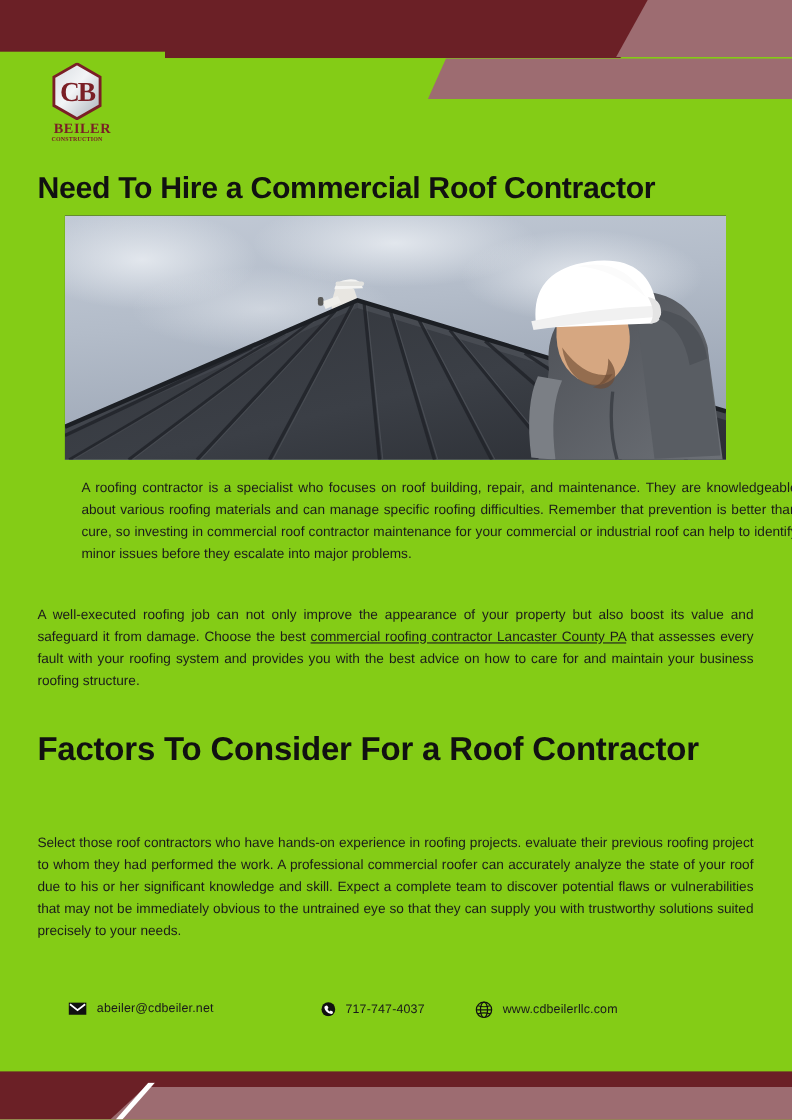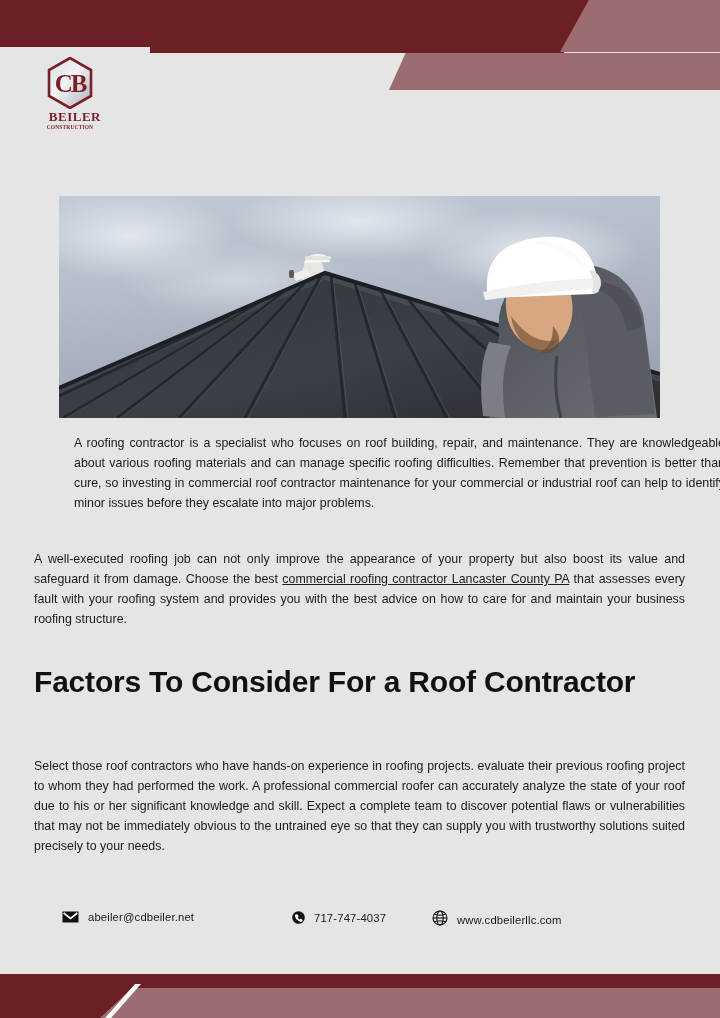--- a/index.html
+++ b/index.html
@@ -8,21 +8,21 @@
     width: 720px;
     height: 1018px;
     background: #ffffff;
     font-family: "Liberation Sans", sans-serif;
   }
 
   .page {
     position: relative;
     width: 720px;
     height: 1018px;
-    background: #e5e5e5;
+    background: #84cc16;
     overflow: hidden;
   }
 
   
   .hdr-dark-left {
     position: absolute;
     left: 0; top: 0;
     width: 157px; height: 47px;
     background: #6B2026;
   }
@@ -139,21 +139,21 @@
 
   
   .contacts {
     position: absolute;
     left: 62px; top: 908px;
     width: 600px; height: 26px;
   }
   .contact {
     position: absolute;
     display: flex;
-    align-items: flex-end;
+    align-items: center;
     gap: 9px;
     font-size: 11.3px;
     color: #17171a;
     letter-spacing: 0.15px;
   }
   .c-mail { left: 0; top: 3px; }
   .c-phone { left: 230px; top: 3px; }
   .c-web { left: 370px; top: 2px; }
   .c-icon { display: flex; align-items: center; justify-content: center; }
 
@@ -198,20 +198,21 @@
           <stop offset="100%" stop-color="#a9b0b8"></stop>
         </linearGradient>
       </defs>
       <polygon points="23,1 44,13 44,39 23,51 2,39 2,13" fill="url(#hexg)" stroke="#7A1F26" stroke-width="2.6"></polygon>
       <text x="23" y="35" text-anchor="middle" font-family="Liberation Serif, serif" font-size="25" font-weight="bold" fill="#7A1F26" letter-spacing="-2">CB</text>
     </svg>
     <div class="logo-word">BEILER</div>
     <div class="logo-sub">CONSTRUCTION</div>
   </div>
 
+  <h1 class="title">Need To Hire a Commercial Roof Contractor</h1>
 
   <div class="hero">
     <svg viewBox="0 0 601 222" preserveAspectRatio="none">
       <defs>
         <linearGradient id="sky" x1="0" y1="0" x2="0.3" y2="1">
           <stop offset="0%" stop-color="#c2cad6"></stop>
           <stop offset="45%" stop-color="#b3bcc9"></stop>
           <stop offset="100%" stop-color="#9aa4b3"></stop>
         </linearGradient>
         <linearGradient id="roofg" x1="0" y1="0" x2="1" y2="1">

